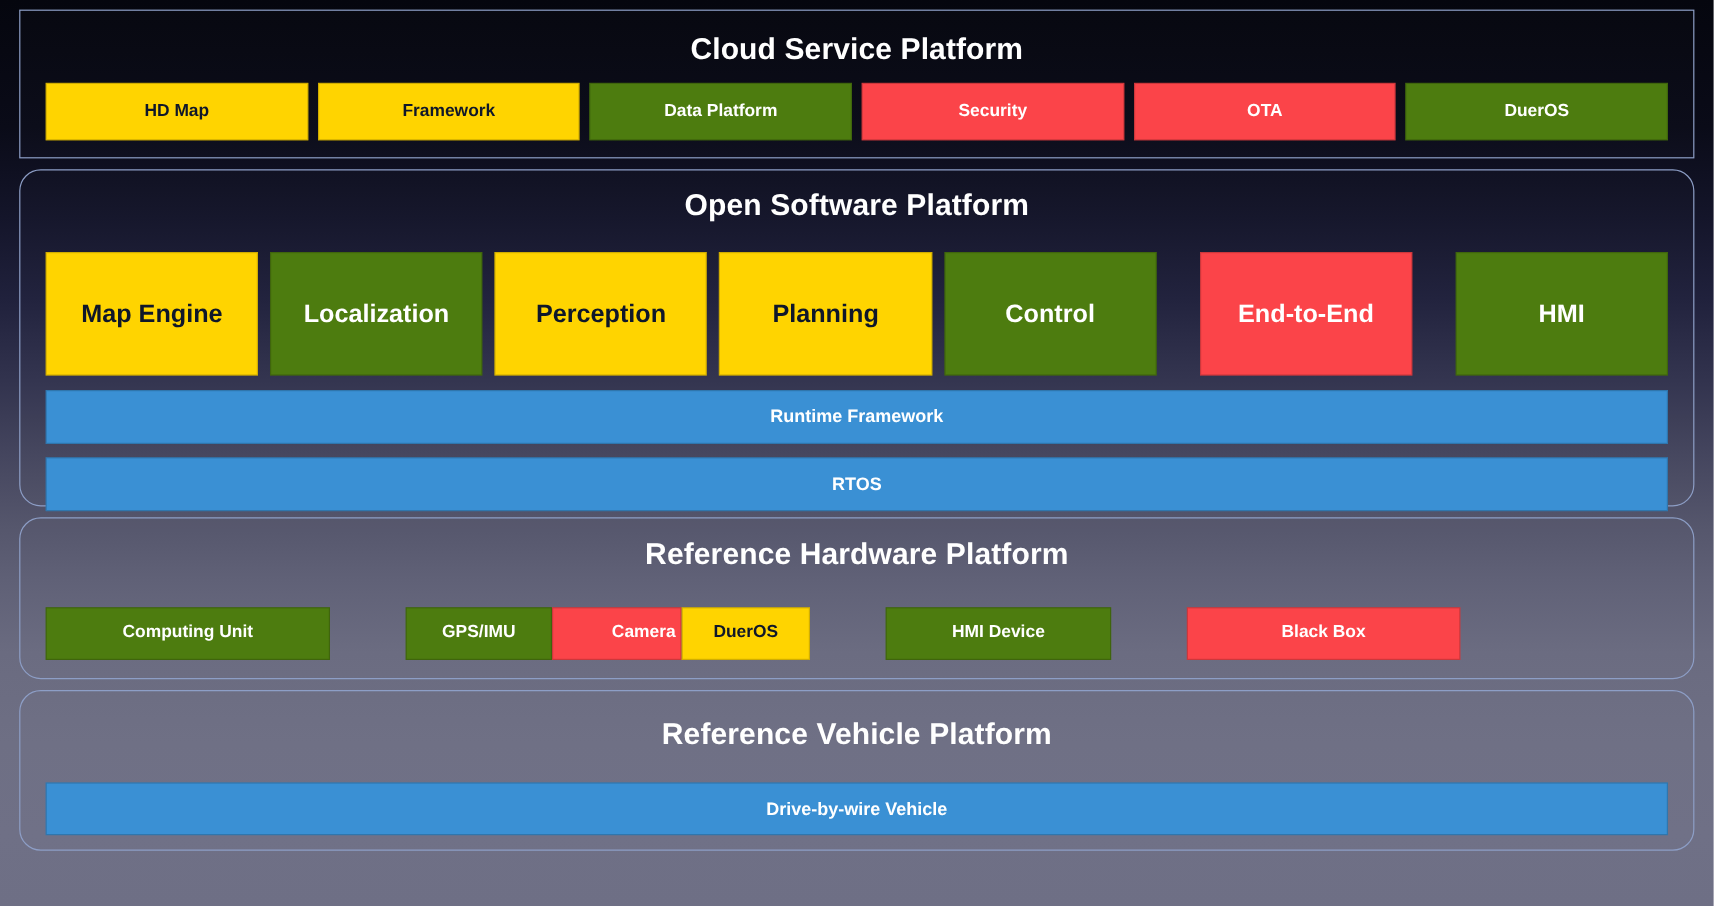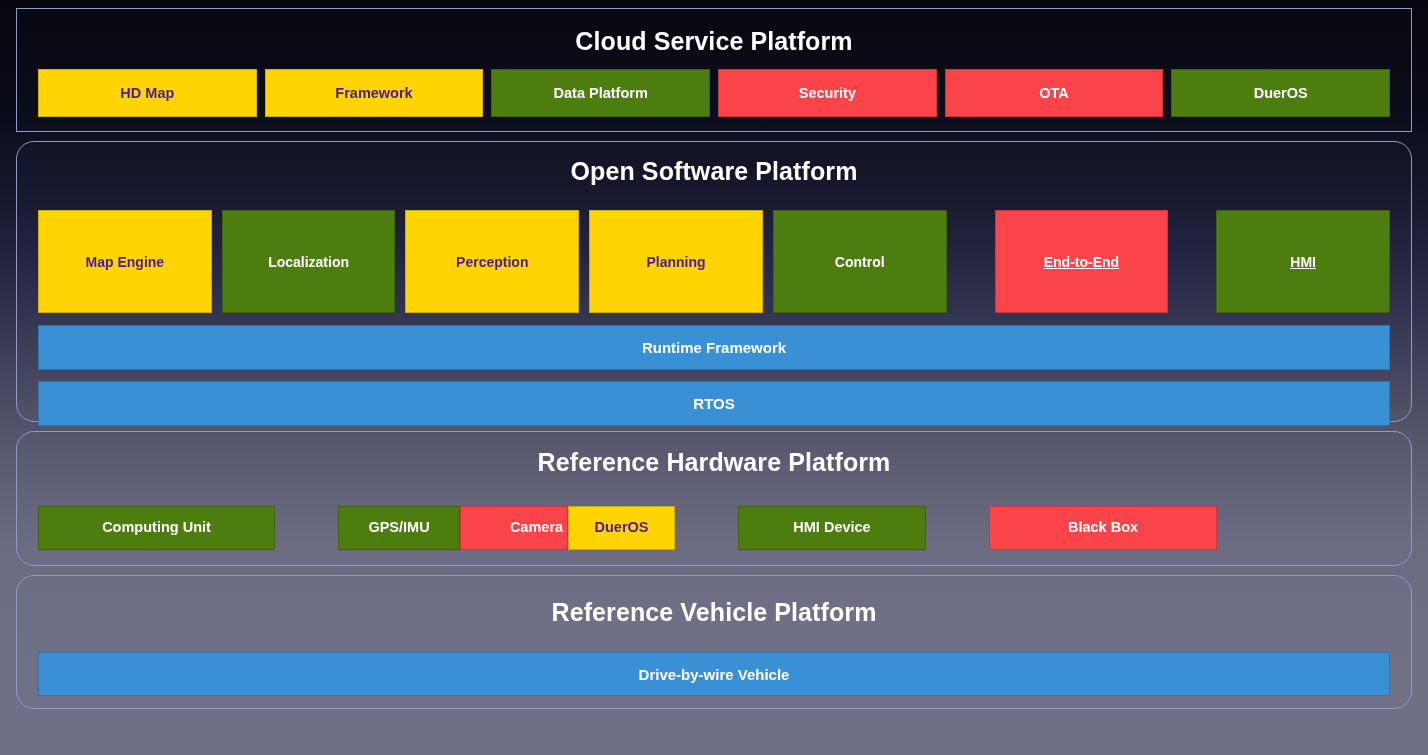--- a/index.html
+++ b/index.html
@@ -67,21 +67,21 @@
     display: flex;
     align-items: center;
     justify-content: center;
     text-align: center;
     font-weight: bold;
     font-size: 14.5px;
     line-height: 1.15;
     white-space: nowrap;
     border: 1px solid rgba(0,0,0,0.18);
   }
-  .c-yellow { background: #ffd400; color: #4c1d95; }
+  .c-yellow { background: #ffd400; color: #0f172a; }
   .c-blue   { background: #4d7c0f; color: #ffffff; }
   .c-red    { background: #fb4449; color: #ffffff; }
 
   
   #panel-cloud { height: 130px; padding: 0; }
   #panel-cloud .panel-title { margin-top: 20px; font-size: 25px; }
   #cloud-row {
     position: absolute;
     left: 21px; right: 21px;
     top: 60px;
@@ -93,22 +93,22 @@
   
   #panel-software { height: 294px; padding: 0; }
   #panel-software .panel-title { margin-top: 17px; font-size: 25px; }
   #software-row {
     position: absolute;
     left: 21px; right: 21px;
     top: 68px;
     height: 103px;
     gap: 10px;
   }
-  #software-row .box { flex: 1 1 0; font-size: 14px; }
-  #software-row .box.gap-left { margin-left: 38px; text-decoration: underline; }
+  #software-row .box { flex: 1 1 0; font-size: 21px; }
+  #software-row .box.gap-left { margin-left: 26px; }
 
   .fullbar {
     position: absolute;
     left: 21px; right: 21px;
     height: 45px;
     box-sizing: border-box;
     display: flex;
     align-items: center;
     justify-content: center;
     font-weight: bold;

